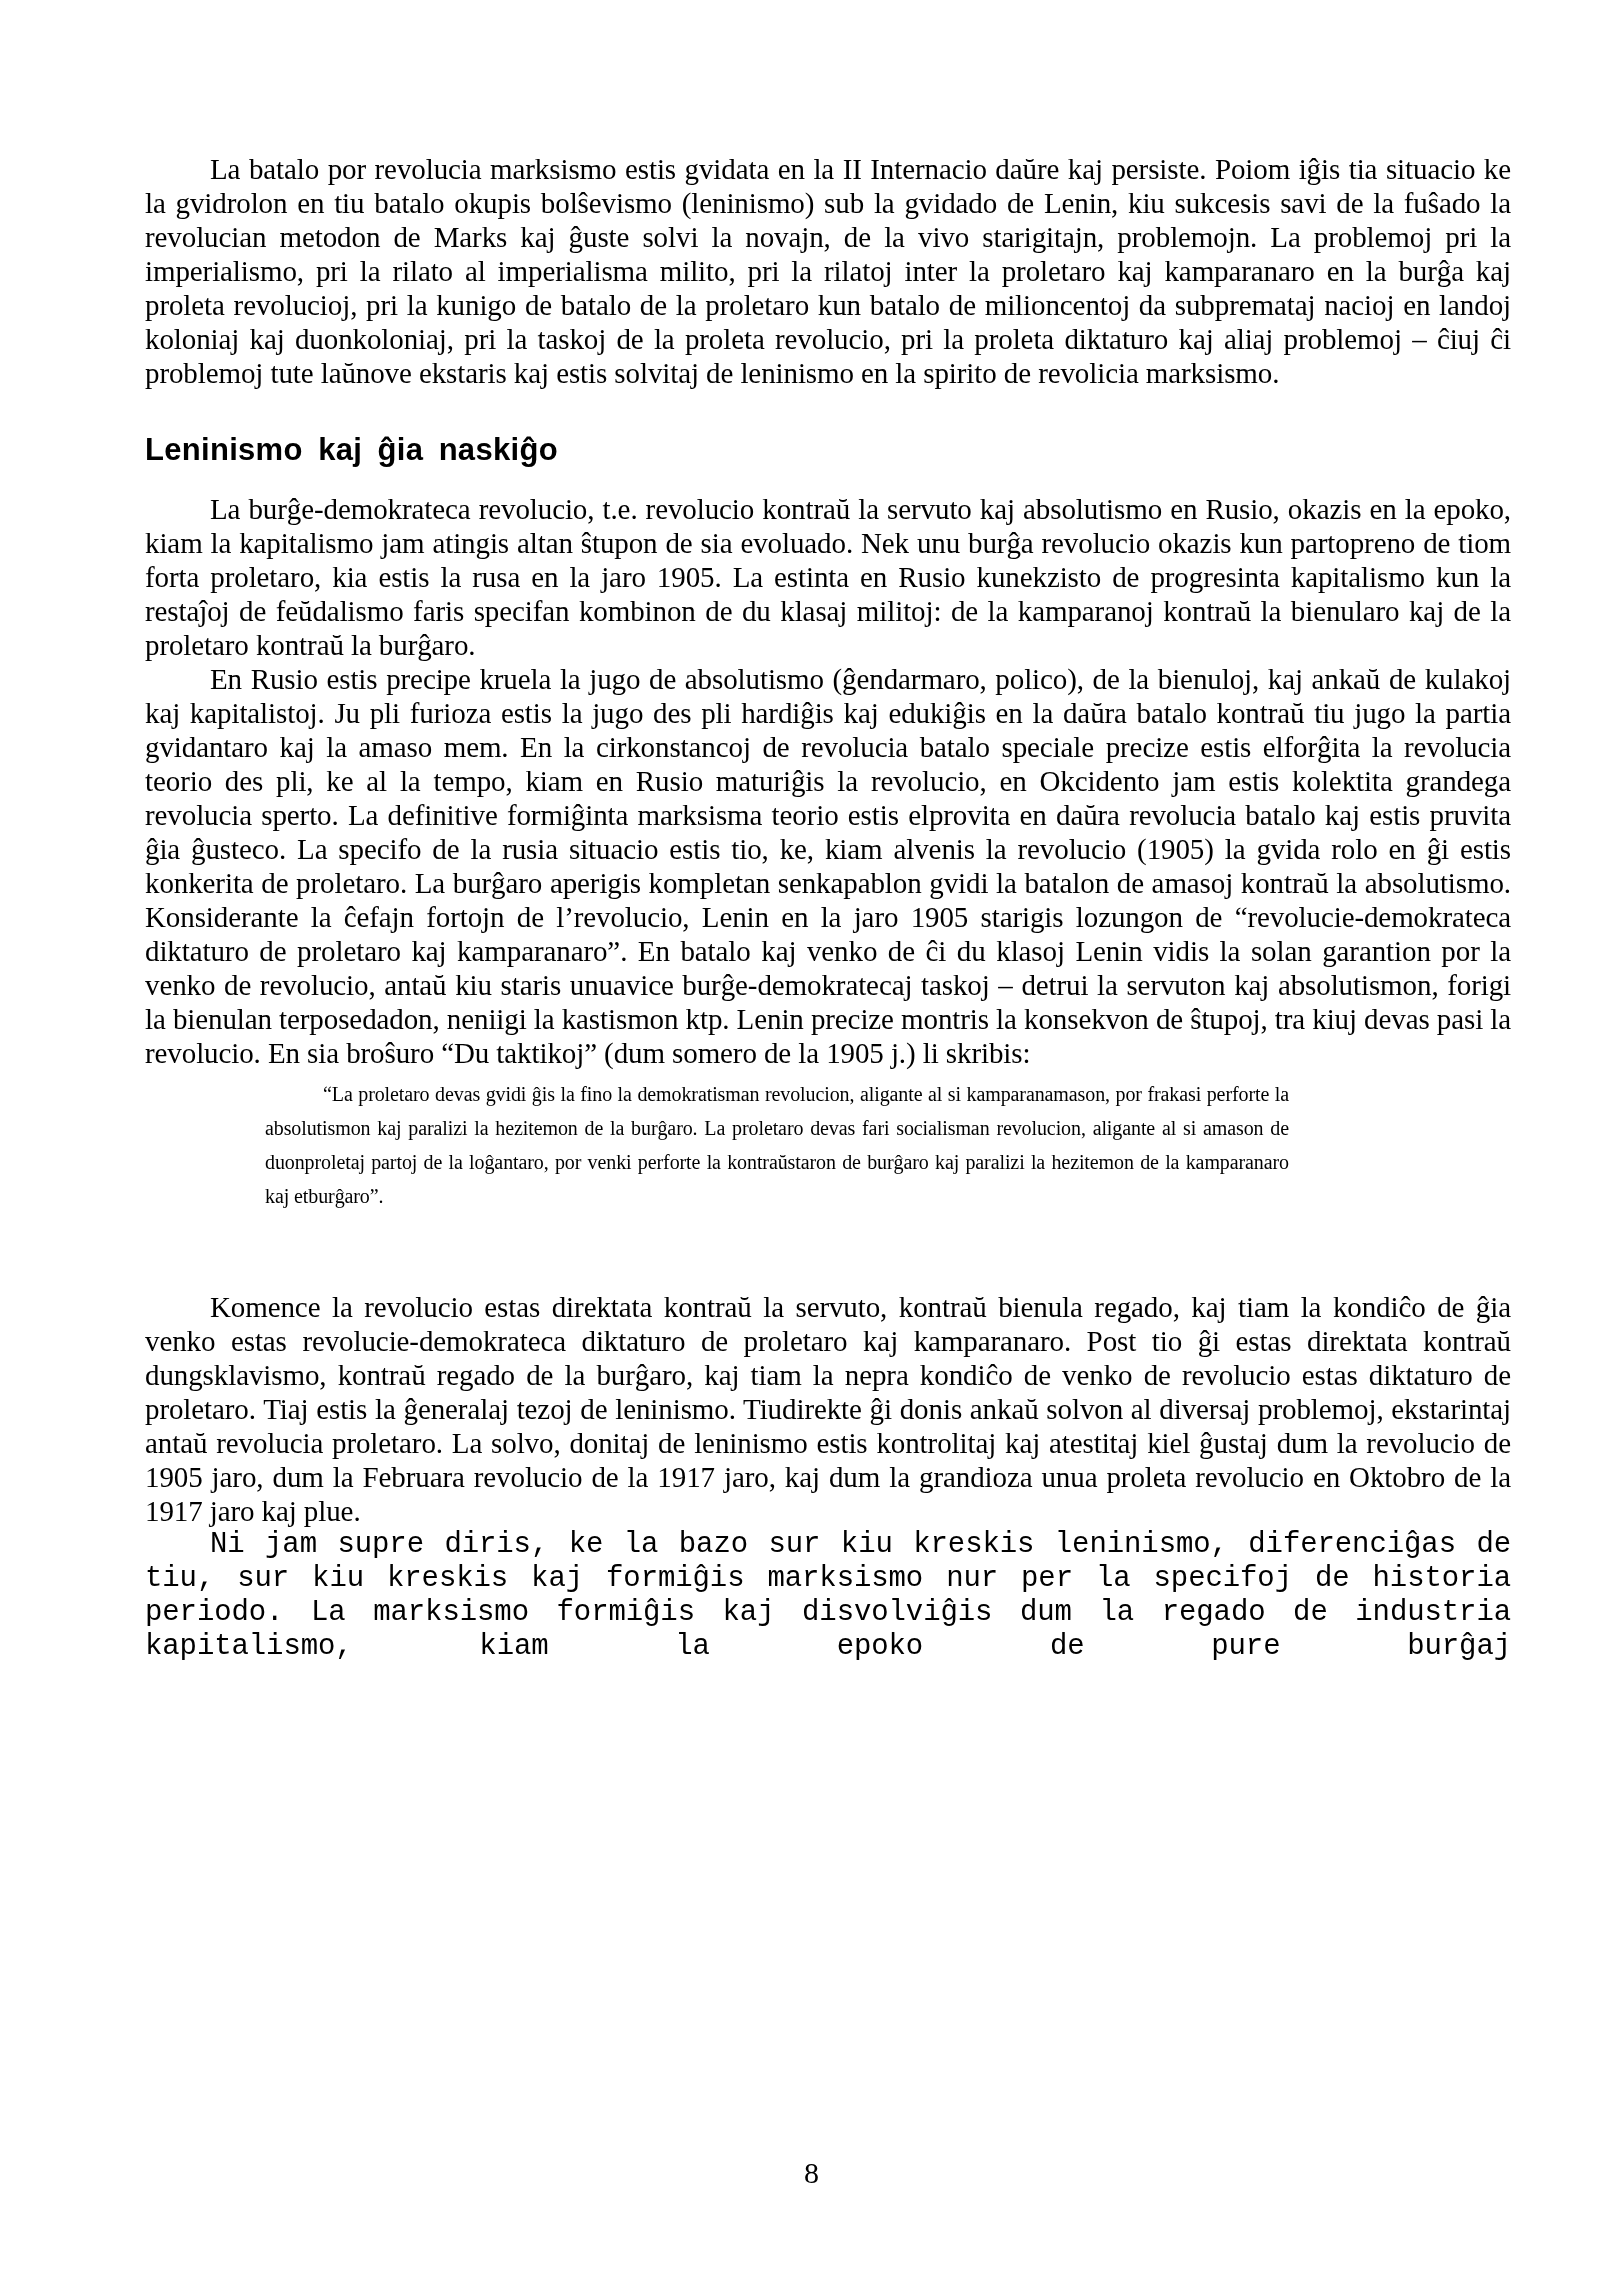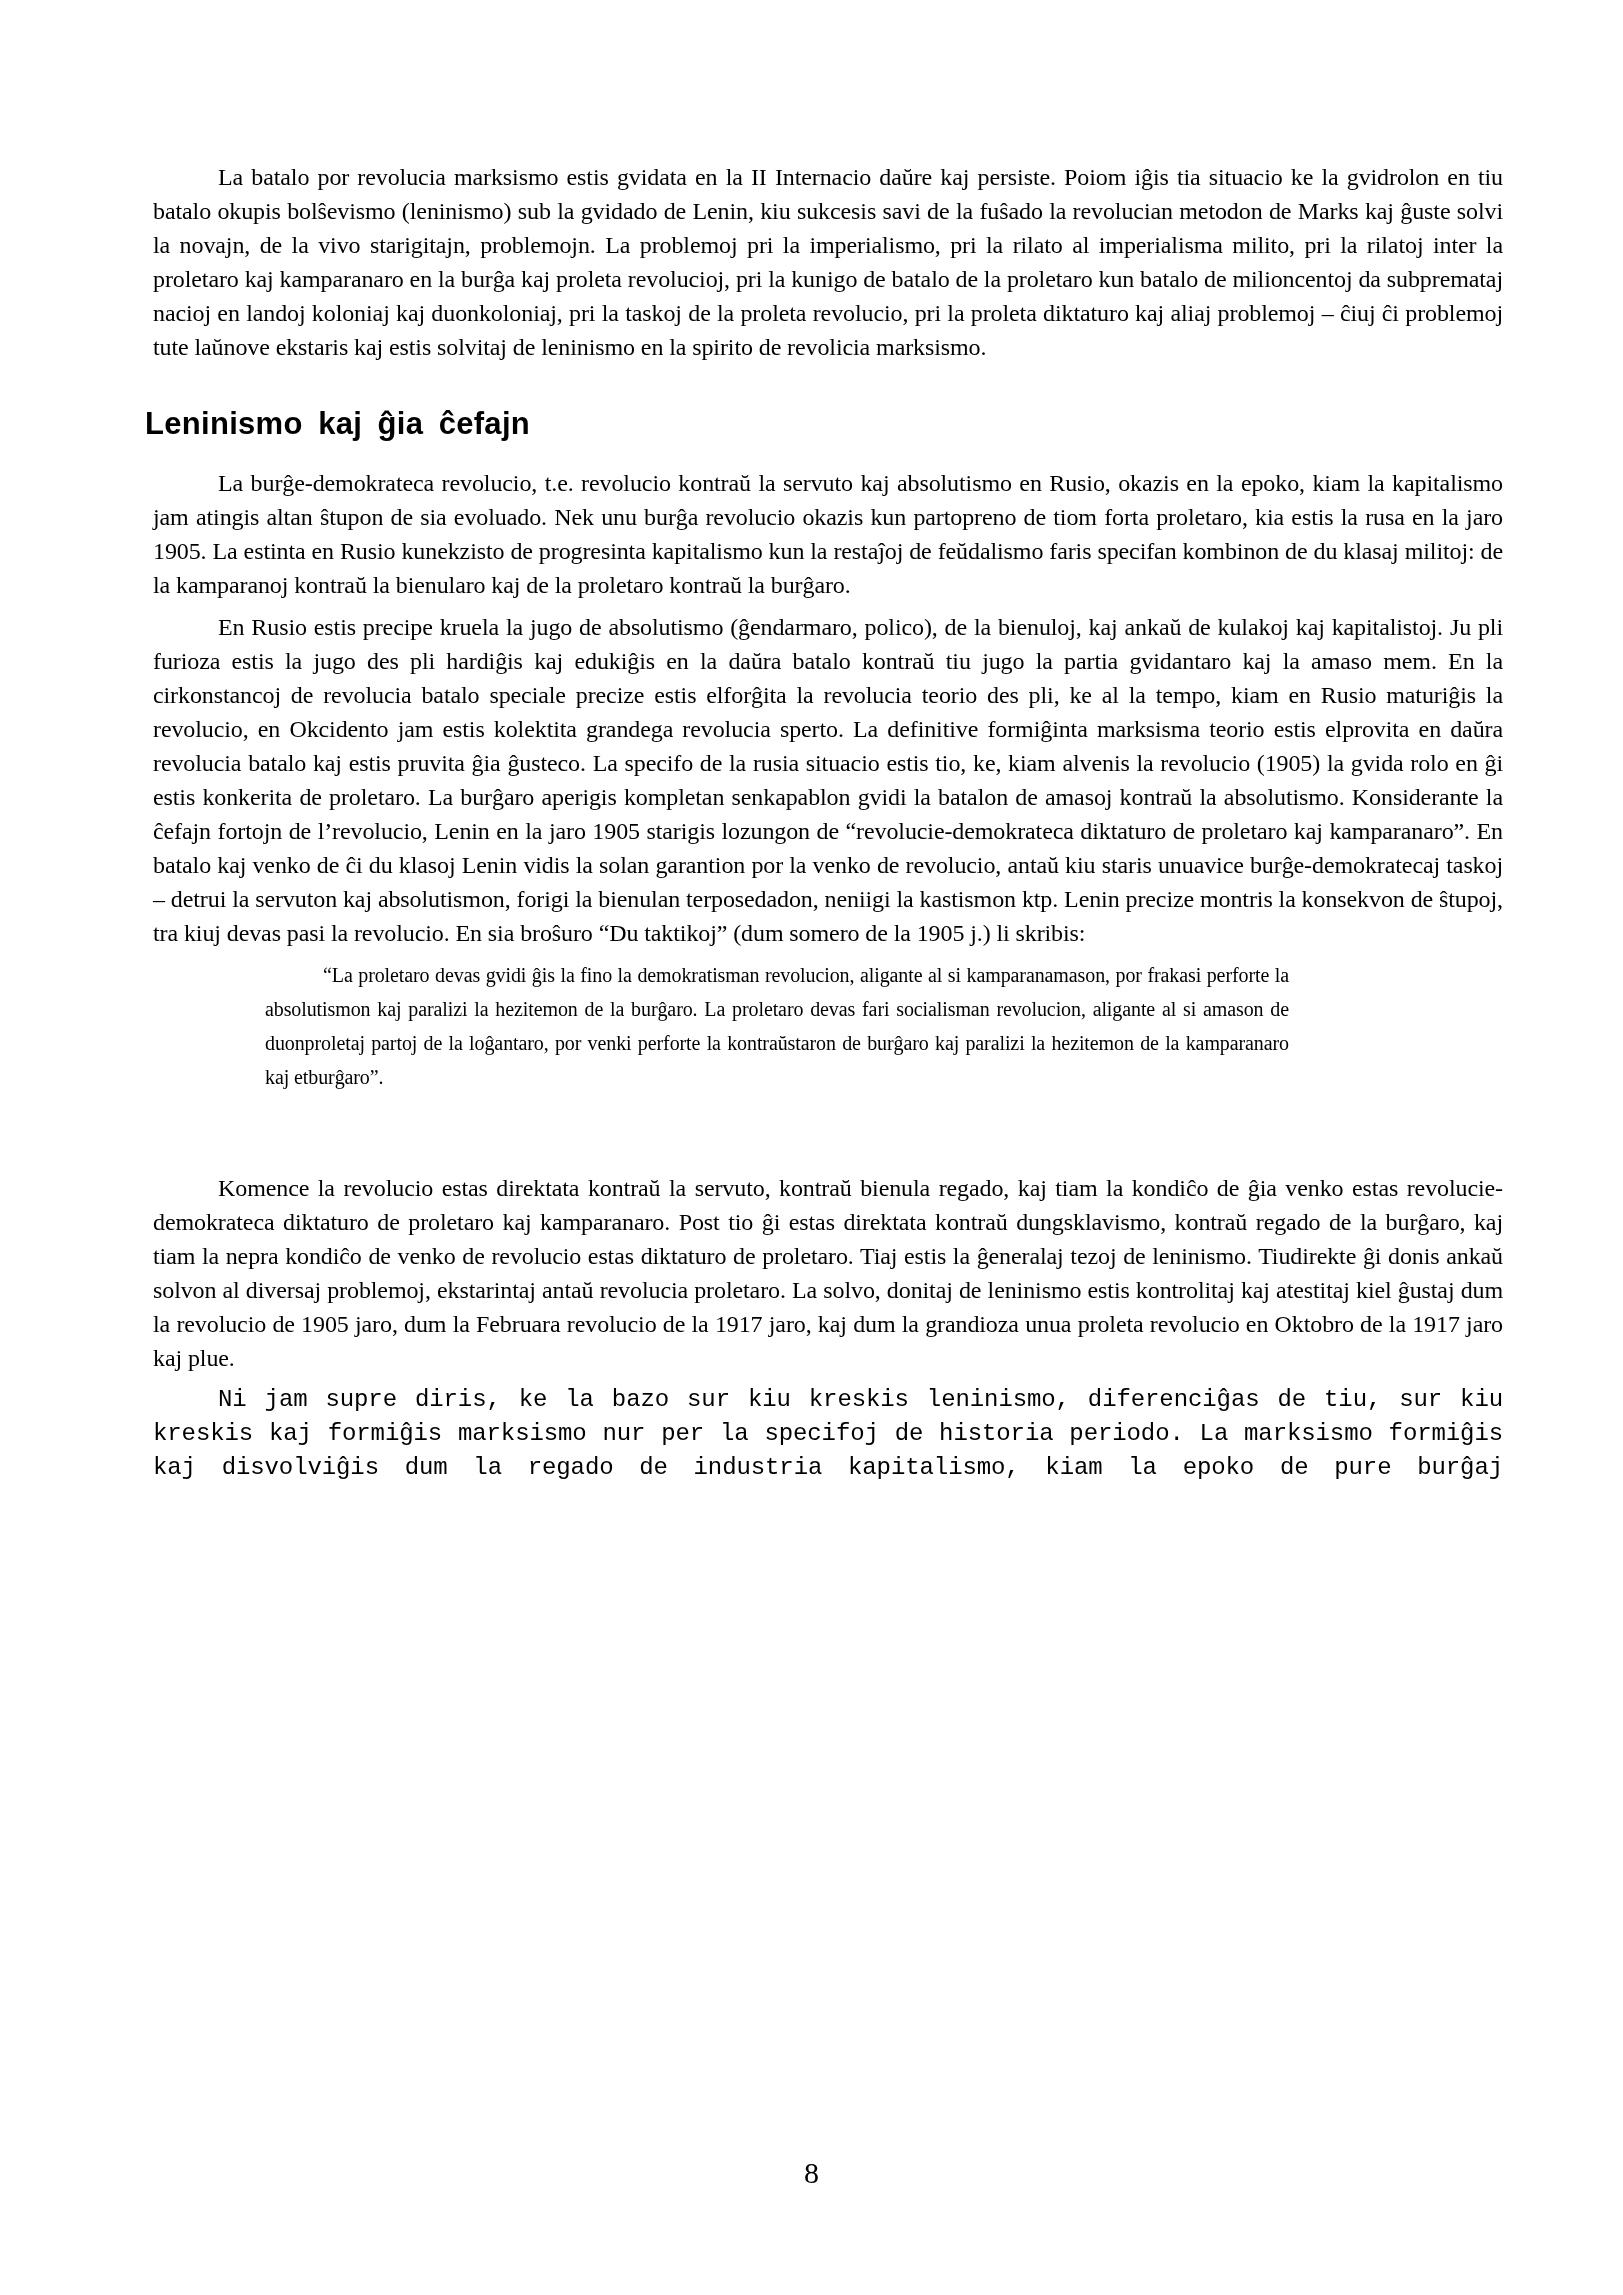--- a/index.html
+++ b/index.html
@@ -14,22 +14,22 @@
     color: #000000;
     font-family: "Liberation Serif", serif;
   }
   .page {
     position: absolute;
     left: 145px;
     top: 152px;
     width: 1366px;
   }
   p.body-par {
-    margin: 8px;
-    font-size: 24px;
+    margin: 0;
+    font-size: 29px;
     line-height: 34px;
     text-align: justify;
     text-indent: 65px;
     letter-spacing: -0.1px;
   }
   p.continues {
     
     text-align-last: justify;
     font-family: Liberation Mono, monospace;
   }
@@ -63,21 +63,21 @@
     line-height: 34px;
   }
 </style>
 </head>
 <body>
 
 <main class="page">
 
   <p class="body-par">La batalo por revolucia marksismo estis gvidata en la II Internacio daŭre kaj persiste. Poiom iĝis tia situacio ke la gvidrolon en tiu batalo okupis bolŝevismo (leninismo) sub la gvidado de Lenin, kiu sukcesis savi de la fuŝado la revolucian metodon de Marks kaj ĝuste solvi la novajn, de la vivo starigitajn, problemojn. La problemoj pri la imperialismo, pri la rilato al imperialisma milito, pri la rilatoj inter la proletaro kaj kamparanaro en la burĝa kaj proleta revolucioj, pri la kunigo de batalo de la proletaro kun batalo de milioncentoj da subpremataj nacioj en landoj koloniaj kaj duonkoloniaj, pri la taskoj de la proleta revolucio, pri la proleta diktaturo kaj aliaj problemoj – ĉiuj ĉi problemoj tute laŭnove ekstaris kaj estis solvitaj de leninismo en la spirito de revolicia marksismo.</p>
 
-  <h2 class="section-heading">Leninismo kaj ĝia ĉefajn</h2>
+  <h2 class="section-heading">Leninismo kaj ĝia naskiĝo</h2>
 
 
   <p class="body-par">La burĝe-demokrateca revolucio, t.e. revolucio kontraŭ la servuto kaj absolutismo en Rusio, okazis en la epoko, kiam la kapitalismo jam atingis altan ŝtupon de sia evoluado. Nek unu burĝa revolucio okazis kun partopreno de tiom forta proletaro, kia estis la rusa en la jaro 1905. La estinta en Rusio kunekzisto de progresinta kapitalismo kun la restaĵoj de feŭdalismo faris specifan kombinon de du klasaj militoj: de la kamparanoj kontraŭ la bienularo kaj de la proletaro kontraŭ la burĝaro.</p>
 
   <p class="body-par">En Rusio estis precipe kruela la jugo de absolutismo (ĝendarmaro, polico), de la bienuloj, kaj ankaŭ de kulakoj kaj kapitalistoj. Ju pli furioza estis la jugo des pli hardiĝis kaj edukiĝis en la daŭra batalo kontraŭ tiu jugo la partia gvidantaro kaj la amaso mem. En la cirkonstancoj de revolucia batalo speciale precize estis elforĝita la revolucia teorio des pli, ke al la tempo, kiam en Rusio maturiĝis la revolucio, en Okcidento jam estis kolektita grandega revolucia sperto. La definitive formiĝinta marksisma teorio estis elprovita en daŭra revolucia batalo kaj estis pruvita ĝia ĝusteco. La specifo de la rusia situacio estis tio, ke, kiam alvenis la revolucio (1905) la gvida rolo en ĝi estis konkerita de proletaro. La burĝaro aperigis kompletan senkapablon gvidi la batalon de amasoj kontraŭ la absolutismo. Konsiderante la ĉefajn fortojn de l’revolucio, Lenin en la jaro 1905 starigis lozungon de “revolucie-demokrateca diktaturo de proletaro kaj kamparanaro”. En batalo kaj venko de ĉi du klasoj Lenin vidis la solan garantion por la venko de revolucio, antaŭ kiu staris unuavice burĝe-demokratecaj taskoj – detrui la servuton kaj absolutismon, forigi la bienulan terposedadon, neniigi la kastismon ktp. Lenin precize montris la konsekvon de ŝtupoj, tra kiuj devas pasi la revolucio. En sia broŝuro “Du taktikoj” (dum somero de la 1905 j.) li skribis:</p>
 
   <blockquote class="quote-block">“La proletaro devas gvidi ĝis la fino la demokratisman revolucion, aligante al si kamparanamason, por frakasi perforte la absolutismon kaj paralizi la hezitemon de la burĝaro. La proletaro devas fari socialisman revolucion, aligante al si amason de duonproletaj partoj de la loĝantaro, por venki perforte la kontraŭstaron de burĝaro kaj paralizi la hezitemon de la kamparanaro kaj etburĝaro”.</blockquote>
 
   <p class="body-par">Komence la revolucio estas direktata kontraŭ la servuto, kontraŭ bienula regado, kaj tiam la kondiĉo de ĝia venko estas revolucie-demokrateca diktaturo de proletaro kaj kamparanaro. Post tio ĝi estas direktata kontraŭ dungsklavismo, kontraŭ regado de la burĝaro, kaj tiam la nepra kondiĉo de venko de revolucio estas diktaturo de proletaro. Tiaj estis la ĝeneralaj tezoj de leninismo. Tiudirekte ĝi donis ankaŭ solvon al diversaj problemoj, ekstarintaj antaŭ revolucia proletaro. La solvo, donitaj de leninismo estis kontrolitaj kaj atestitaj kiel ĝustaj dum la revolucio de 1905 jaro, dum la Februara revolucio de la 1917 jaro, kaj dum la grandioza unua proleta revolucio en Oktobro de la 1917 jaro kaj plue.</p>
 

